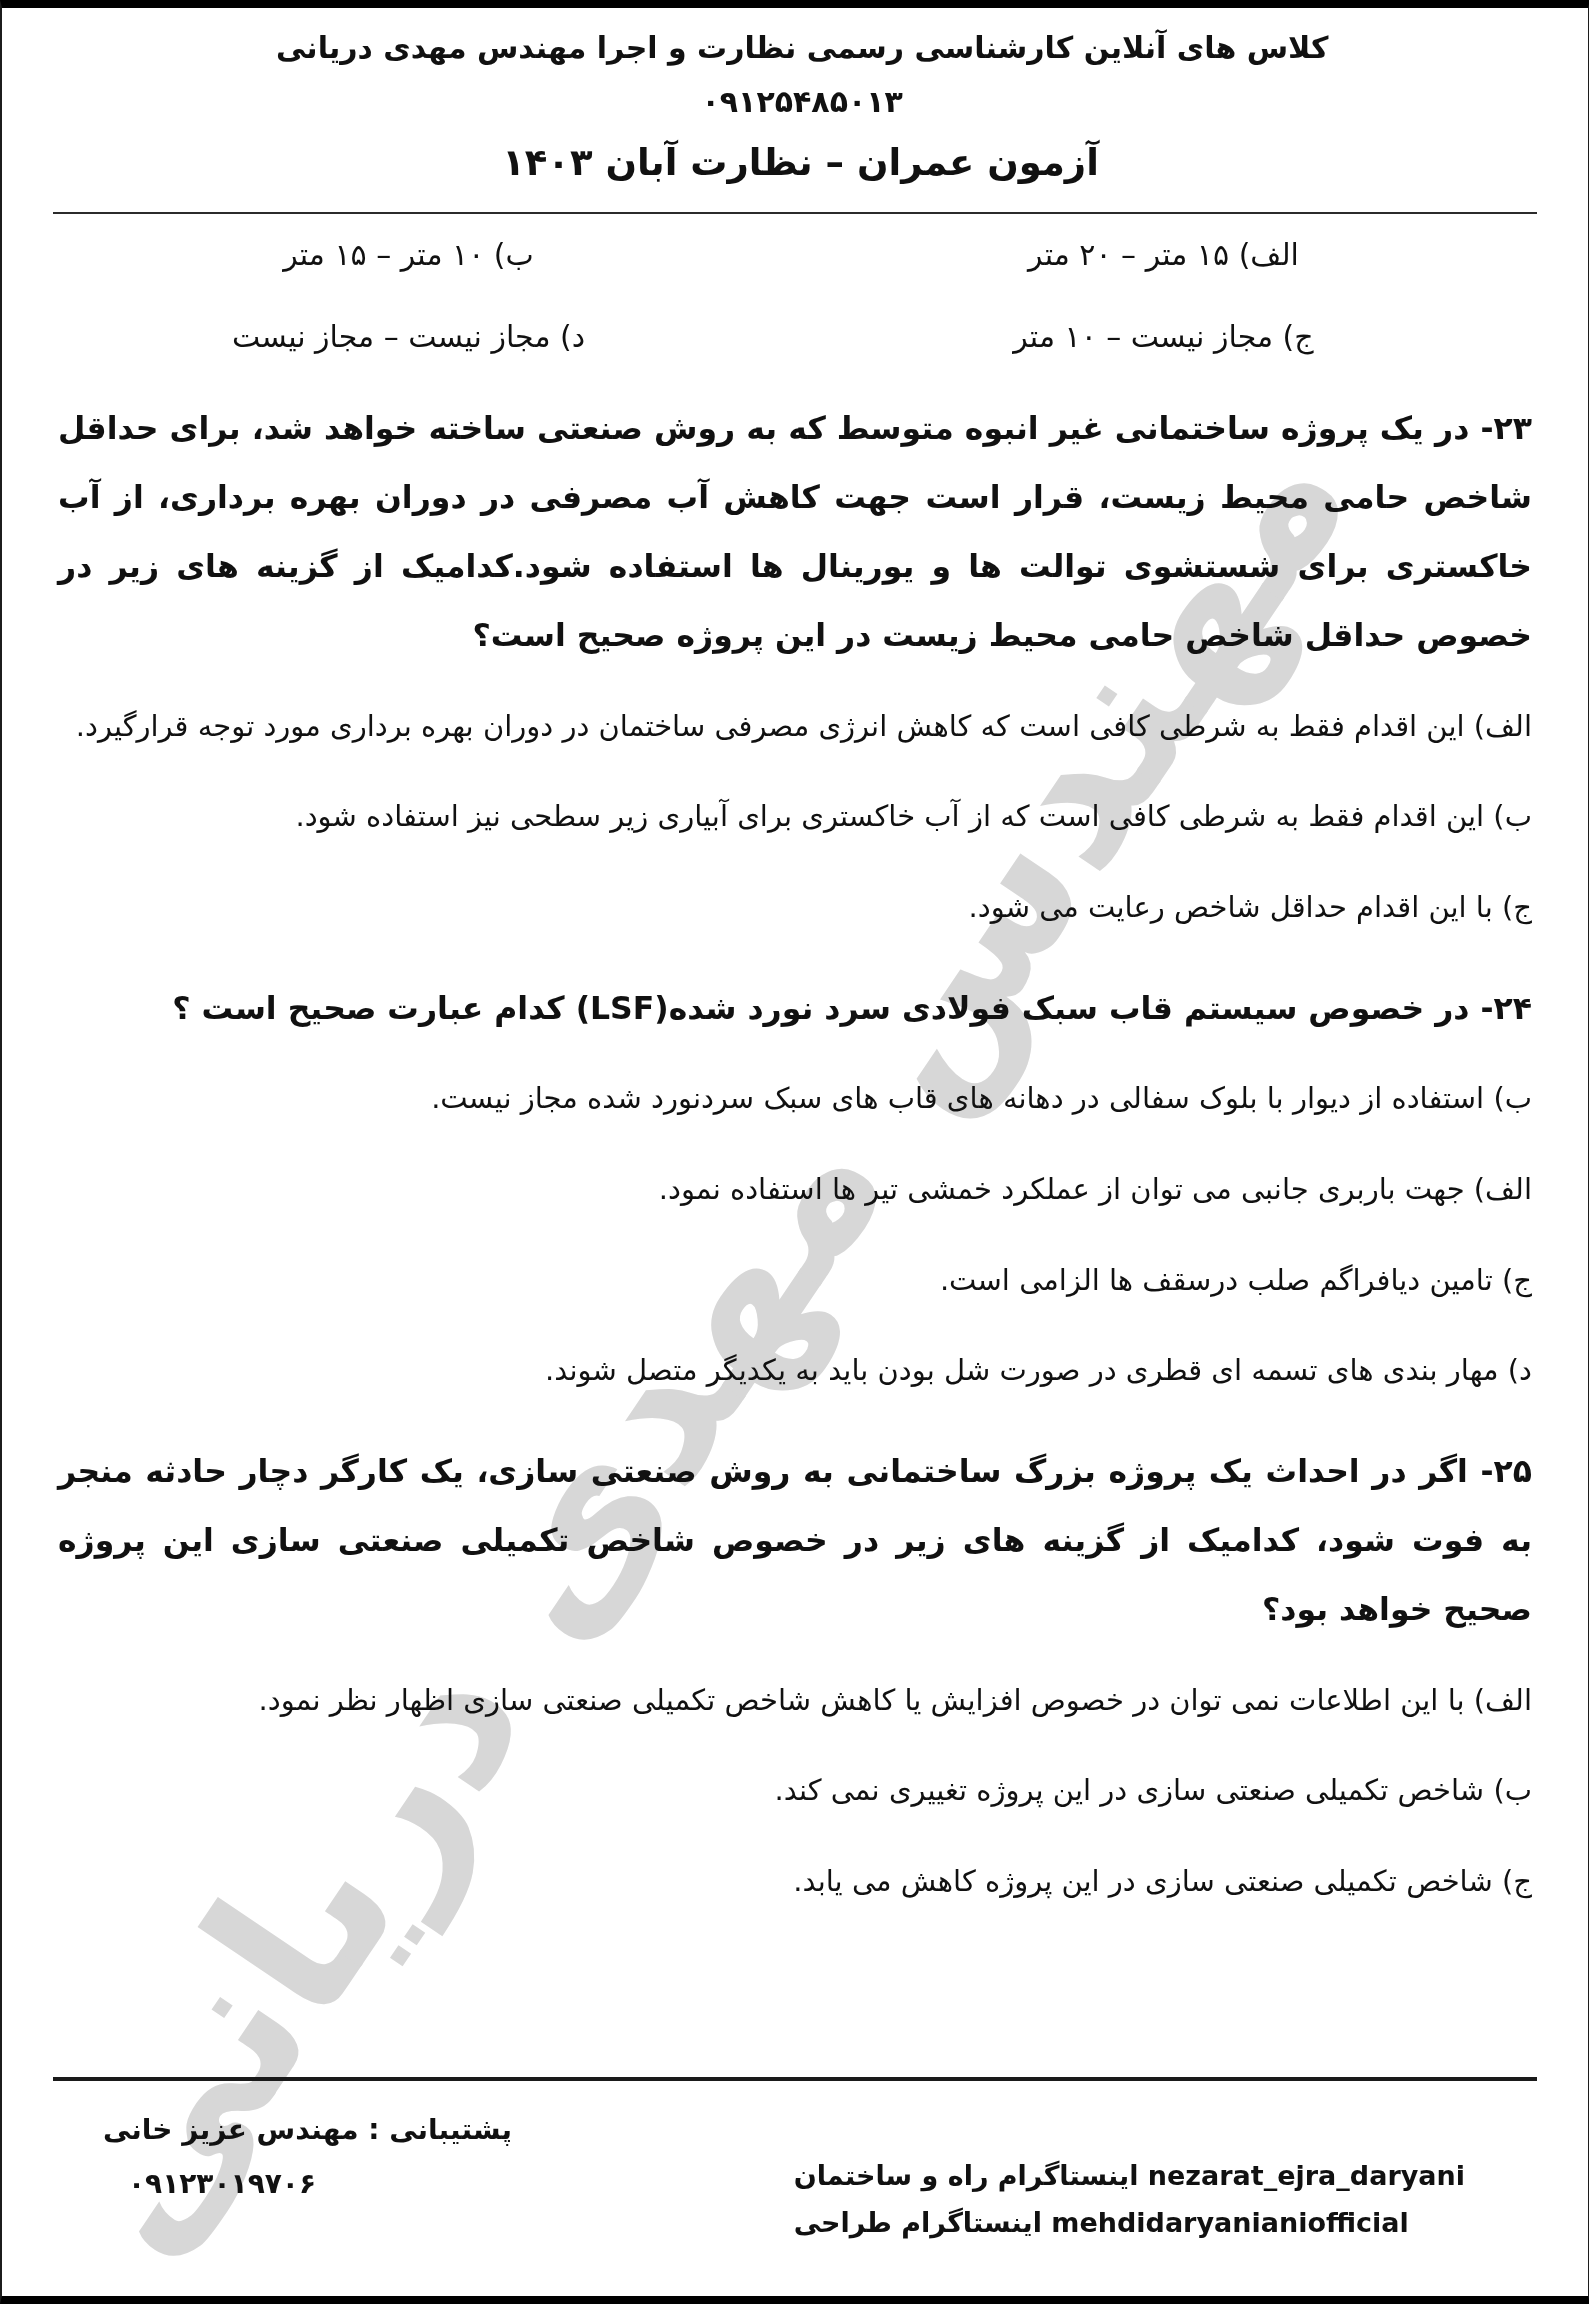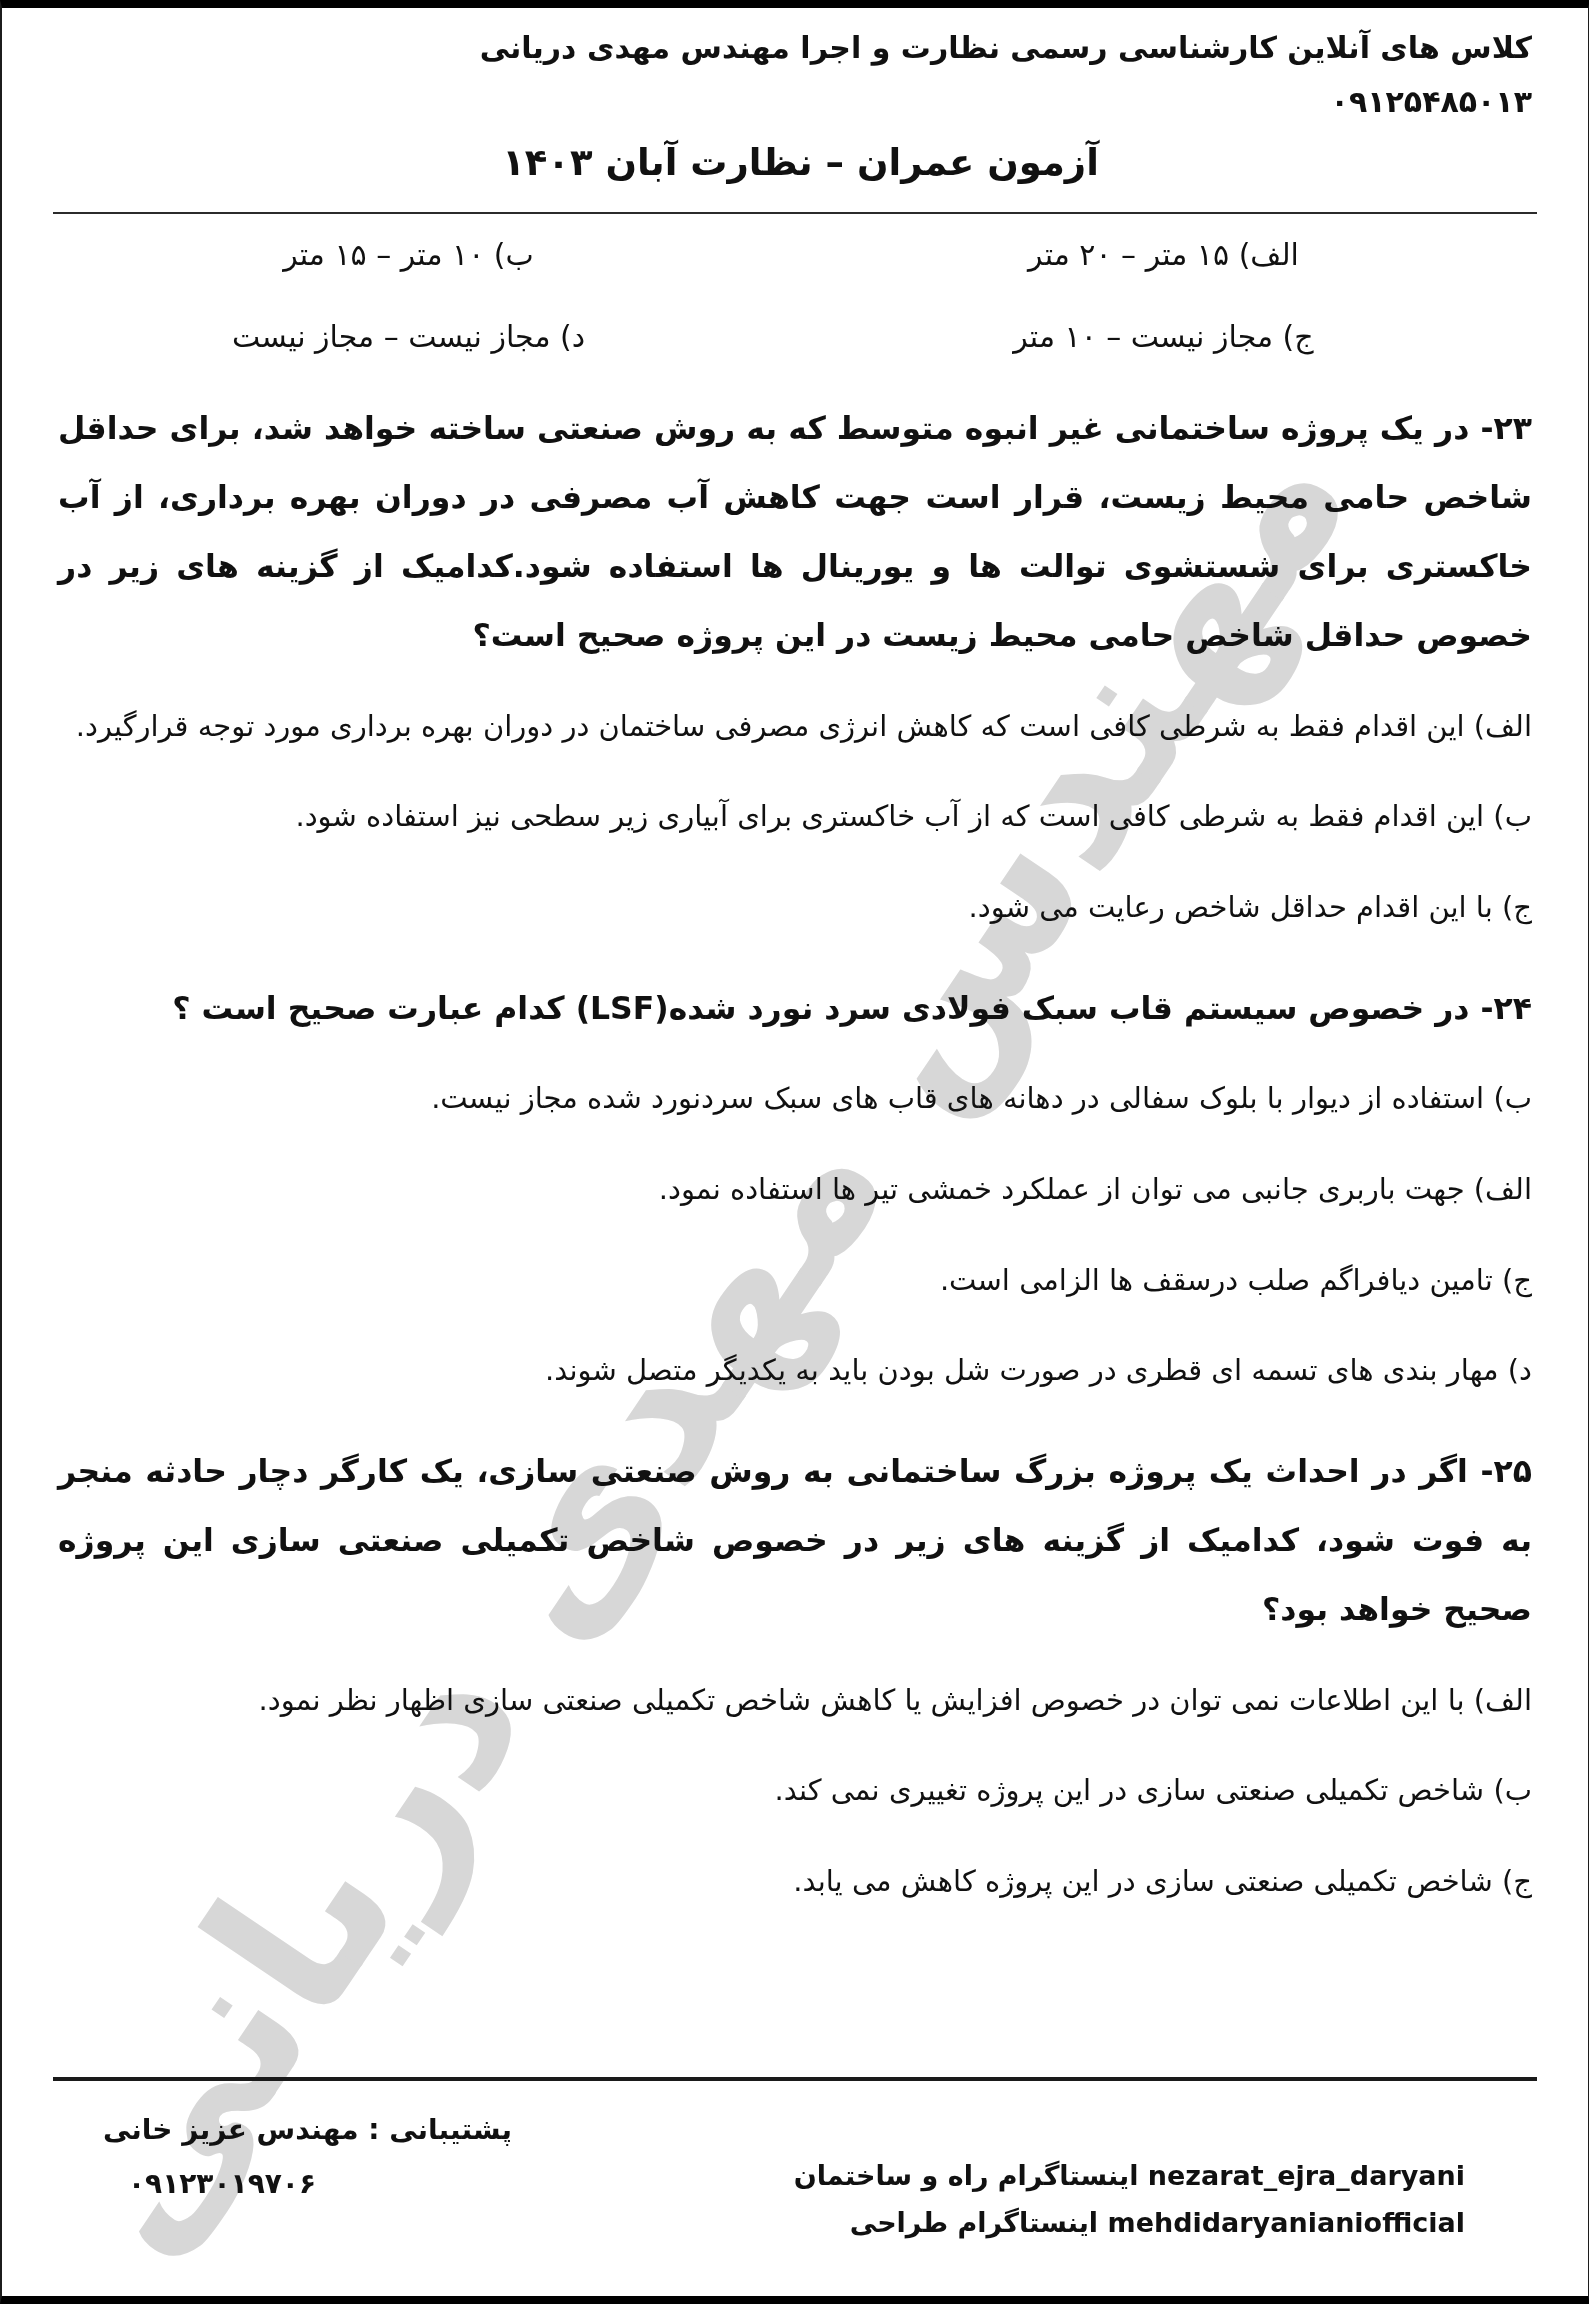--- a/index.html
+++ b/index.html
@@ -32,21 +32,21 @@
     transform: rotate(-56deg);
     transform-origin: right top;
     pointer-events: none;
   }
   .content {
     position: relative;
     z-index: 2;
     padding: 12.6px 56px 0;
     direction: rtl;
   }
-  .header { direction: rtl; text-align: right; padding-left: 14.4px; }
+  .header { direction: rtl; text-align: center; padding-left: 14.4px; }
   .h-line {
     font-size: 30px;
     font-weight: bold;
     line-height: 54px;
   }
   .title {
     margin-top: 5.4px;
     font-size: 37px;
     font-weight: bold;
     line-height: 58px;
@@ -101,21 +101,21 @@
   }
   .footer-row {
     display: flex;
     justify-content: space-between;
     align-items: flex-start;
     direction: rtl;
   }
   .footer-insta {
     margin-right: 67px;
     margin-top: 58px;
-    text-align: right;
+    text-align: left;
     font-size: 27px;
     font-weight: bold;
     line-height: 47px;
   }
   .footer-support {
     margin-top: 9px;
     text-align: left;
     padding-left: 45px;
     font-size: 28px;
     font-weight: bold;

